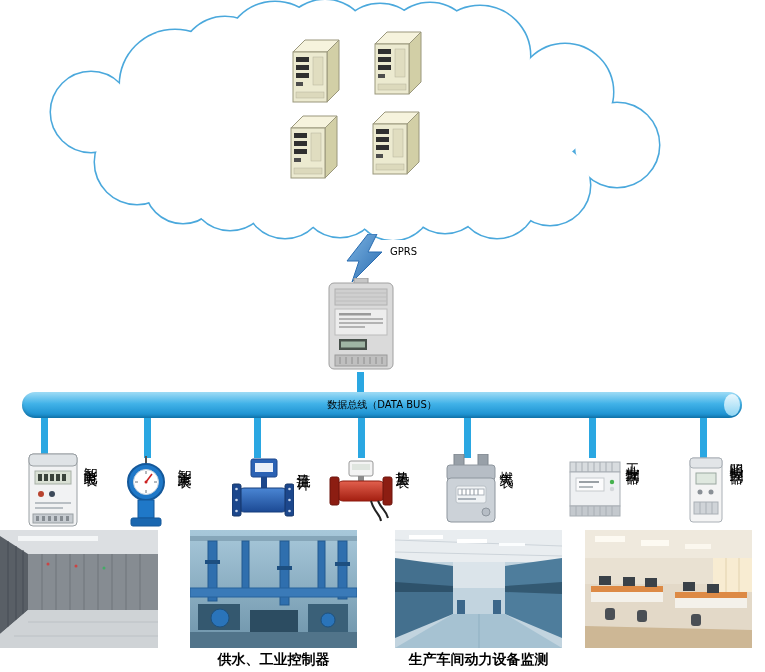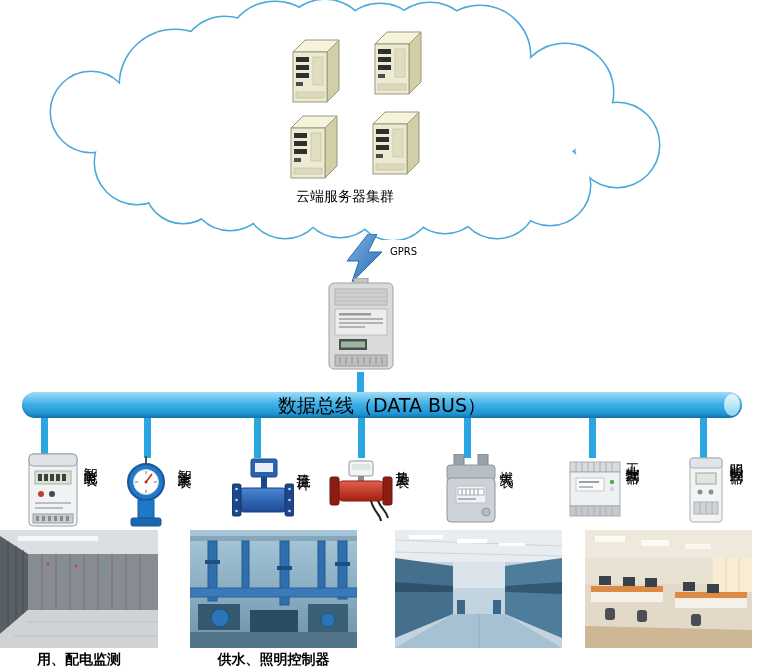--- a/index.html
+++ b/index.html
@@ -6,21 +6,21 @@
   .canvas{position:relative;width:765px;height:672px;background:#ffffff;
           font-family:"DejaVu Sans","Liberation Sans",sans-serif;overflow:hidden;}
   .abs{position:absolute;}
   .label{position:absolute;color:#000;font-size:14px;z-index:3;}
   .vlabel{position:absolute;writing-mode:vertical-rl;text-orientation:upright;
           font-size:14px;color:#000;letter-spacing:2px;line-height:1;z-index:3;}
   .drop{position:absolute;width:7px;height:41px;top:417px;background:#2aa7e2;z-index:1;}
   .bus{position:absolute;left:22px;top:392px;width:720px;height:26px;border-radius:13px;
        background:linear-gradient(180deg,#9fdcf6 0%,#41b2e8 45%,#1389cb 100%);
        box-shadow:inset 0 -2px 3px rgba(0,0,0,.18);z-index:2;}
-  .bus-label{width:100%;text-align:center;line-height:26px;font-size:19px;color:#000;}
+  .bus-label{width:100%;text-align:center;line-height:26px;font-size:10px;color:#000;}
   .bus-cap{position:absolute;right:2px;top:2px;width:16px;height:22px;border-radius:50%;
            background:linear-gradient(180deg,#eaf8fe 0%,#8fd5f3 100%);}
   .photo{position:absolute;top:530px;z-index:1;}
   .caption{position:absolute;top:651px;font-size:14px;font-weight:bold;color:#000;
            text-align:center;z-index:3;}
   .icon{z-index:2;}
 </style>
 </head>
 <body>
 
@@ -63,21 +63,20 @@
       </g>
     </defs>
     <use href="#cl" stroke="#4aa8dc" stroke-width="3"></use>
     <use href="#cl"></use>
     <use href="#srv" x="268" y="40"></use>
     <use href="#srv" x="350" y="32"></use>
     <use href="#srv" x="266" y="116"></use>
     <use href="#srv" x="348" y="112"></use>
   </svg>
 
-  <div class="label" style="left:275px;top:188px;width:140px;text-align:center">云端服务器集群</div>
 
   <svg class="abs icon" style="left:344px;top:234px" width="40" height="48" viewBox="0 0 40 48">
     <defs>
       <linearGradient id="boltg" x1="0" y1="0" x2="1" y2="1">
         <stop offset="0" stop-color="#7cb3e2"></stop>
           <stop offset="1" stop-color="#2a6cb0"></stop>
       </linearGradient>
     </defs>
     <polygon points="24,0 33,0 24,18 38,18 8,48 15,27 3,27" fill="url(#boltg)" stroke="#2a6cb0"></polygon>
   </svg>
@@ -243,21 +242,20 @@
     <rect x="28" y="24" width="130" height="56" fill="#868c92"></rect>
     <path d="M42 24 V80 M56 24 V80 M70 24 V80 M84 24 V80 M98 24 V80 M112 24 V80 M126 24 V80 M140 24 V80" stroke="#6e747a"></path>
     <circle cx="48" cy="34" r="1.5" fill="#cc4444"></circle>
     <circle cx="76" cy="36" r="1.5" fill="#cc4444"></circle>
     <circle cx="104" cy="38" r="1.5" fill="#44aa66"></circle>
     <polygon points="0,6 28,24 28,80 0,104" fill="#595f66"></polygon>
     <path d="M8 11 V97 M16 16 V90 M23 20 V84" stroke="#474d54" fill="none"></path>
     <polygon points="0,104 28,80 158,80 158,118 0,118" fill="#cfd3d6"></polygon>
     <path d="M28 92 H158 M14 106 H158" stroke="#bcc1c5" fill="none"></path>
   </svg>
-  <div class="caption" style="left:0;width:158px">用、配电监测</div>
 
   <svg class="photo" style="left:190px" width="167" height="118" viewBox="0 0 167 118">
     <defs>
       <linearGradient id="p2" x1="0" y1="0" x2="0" y2="1">
         <stop offset="0" stop-color="#a8c8da"></stop>
           <stop offset="1" stop-color="#6d93a9"></stop>
       </linearGradient>
     </defs>
     <rect width="167" height="118" fill="url(#p2)"></rect>
     <rect y="6" width="167" height="5" fill="#86a6b9"></rect>
@@ -274,39 +272,40 @@
       <rect x="145" y="32" width="15" height="4"></rect>
     </g>
     <rect y="58" width="167" height="9" fill="#3a7ab8" stroke="#27639c"></rect>
     <rect x="8" y="74" width="42" height="26" fill="#34586f"></rect>
     <rect x="60" y="80" width="48" height="22" fill="#2c4c61"></rect>
     <rect x="118" y="74" width="40" height="28" fill="#3a6078"></rect>
     <circle cx="30" cy="88" r="9" fill="#2a74ba" stroke="#1d517f"></circle>
     <circle cx="138" cy="90" r="7" fill="#2a74ba" stroke="#1d517f"></circle>
     <rect y="102" width="167" height="16" fill="#51748a"></rect>
   </svg>
-  <div class="caption" style="left:190px;width:167px">供水、照明控制器</div>
+  <div class="caption" style="left:190px;width:167px">供水、工业控制器</div>
 
   <svg class="photo" style="left:395px" width="167" height="118" viewBox="0 0 167 118">
     <rect width="167" height="118" fill="#c2d4df"></rect>
     <rect width="167" height="32" fill="#e9edf0"></rect>
     <path d="M0 10 L167 16 M0 22 L167 26" stroke="#cdd4da" fill="none"></path>
     <rect x="14" y="5" width="34" height="4" fill="#ffffff"></rect>
     <rect x="62" y="9" width="30" height="4" fill="#ffffff"></rect>
     <rect x="104" y="13" width="26" height="3" fill="#fbfdfe"></rect>
     <rect x="58" y="32" width="52" height="26" fill="#dbe4ea"></rect>
     <polygon points="0,28 58,36 58,84 0,108" fill="#44708e"></polygon>
     <polygon points="0,52 58,56 58,62 0,62" fill="#2e526b"></polygon>
     <polygon points="167,28 110,36 110,84 167,108" fill="#4e7d9c"></polygon>
     <polygon points="167,52 110,56 110,62 167,64" fill="#335972"></polygon>
     <polygon points="58,84 110,84 167,118 0,118" fill="#a6c2d2"></polygon>
     <path d="M84 84 L84 118" stroke="#8fb0c2"></path>
     <rect x="62" y="70" width="8" height="14" fill="#3c678a"></rect>
     <rect x="98" y="70" width="8" height="14" fill="#3c678a"></rect>
   </svg>
+  <div class="caption" style="left:395px;width:167px">生产车间动力设备监测</div>
 
   <svg class="photo" style="left:585px" width="167" height="118" viewBox="0 0 167 118">
     <rect width="167" height="118" fill="#e3d9c8"></rect>
     <rect width="167" height="28" fill="#efe9dd"></rect>
     <rect x="10" y="6" width="30" height="6" fill="#fdfaf2"></rect>
     <rect x="56" y="10" width="28" height="6" fill="#fdfaf2"></rect>
     <rect x="100" y="14" width="26" height="5" fill="#fbf7ee"></rect>
     <rect x="128" y="28" width="39" height="34" fill="#f8ecd2"></rect>
     <path d="M141 28 V62 M154 28 V62" stroke="#e2d2ae"></path>
     <rect x="0" y="28" width="128" height="26" fill="#e9e1d2"></rect>

